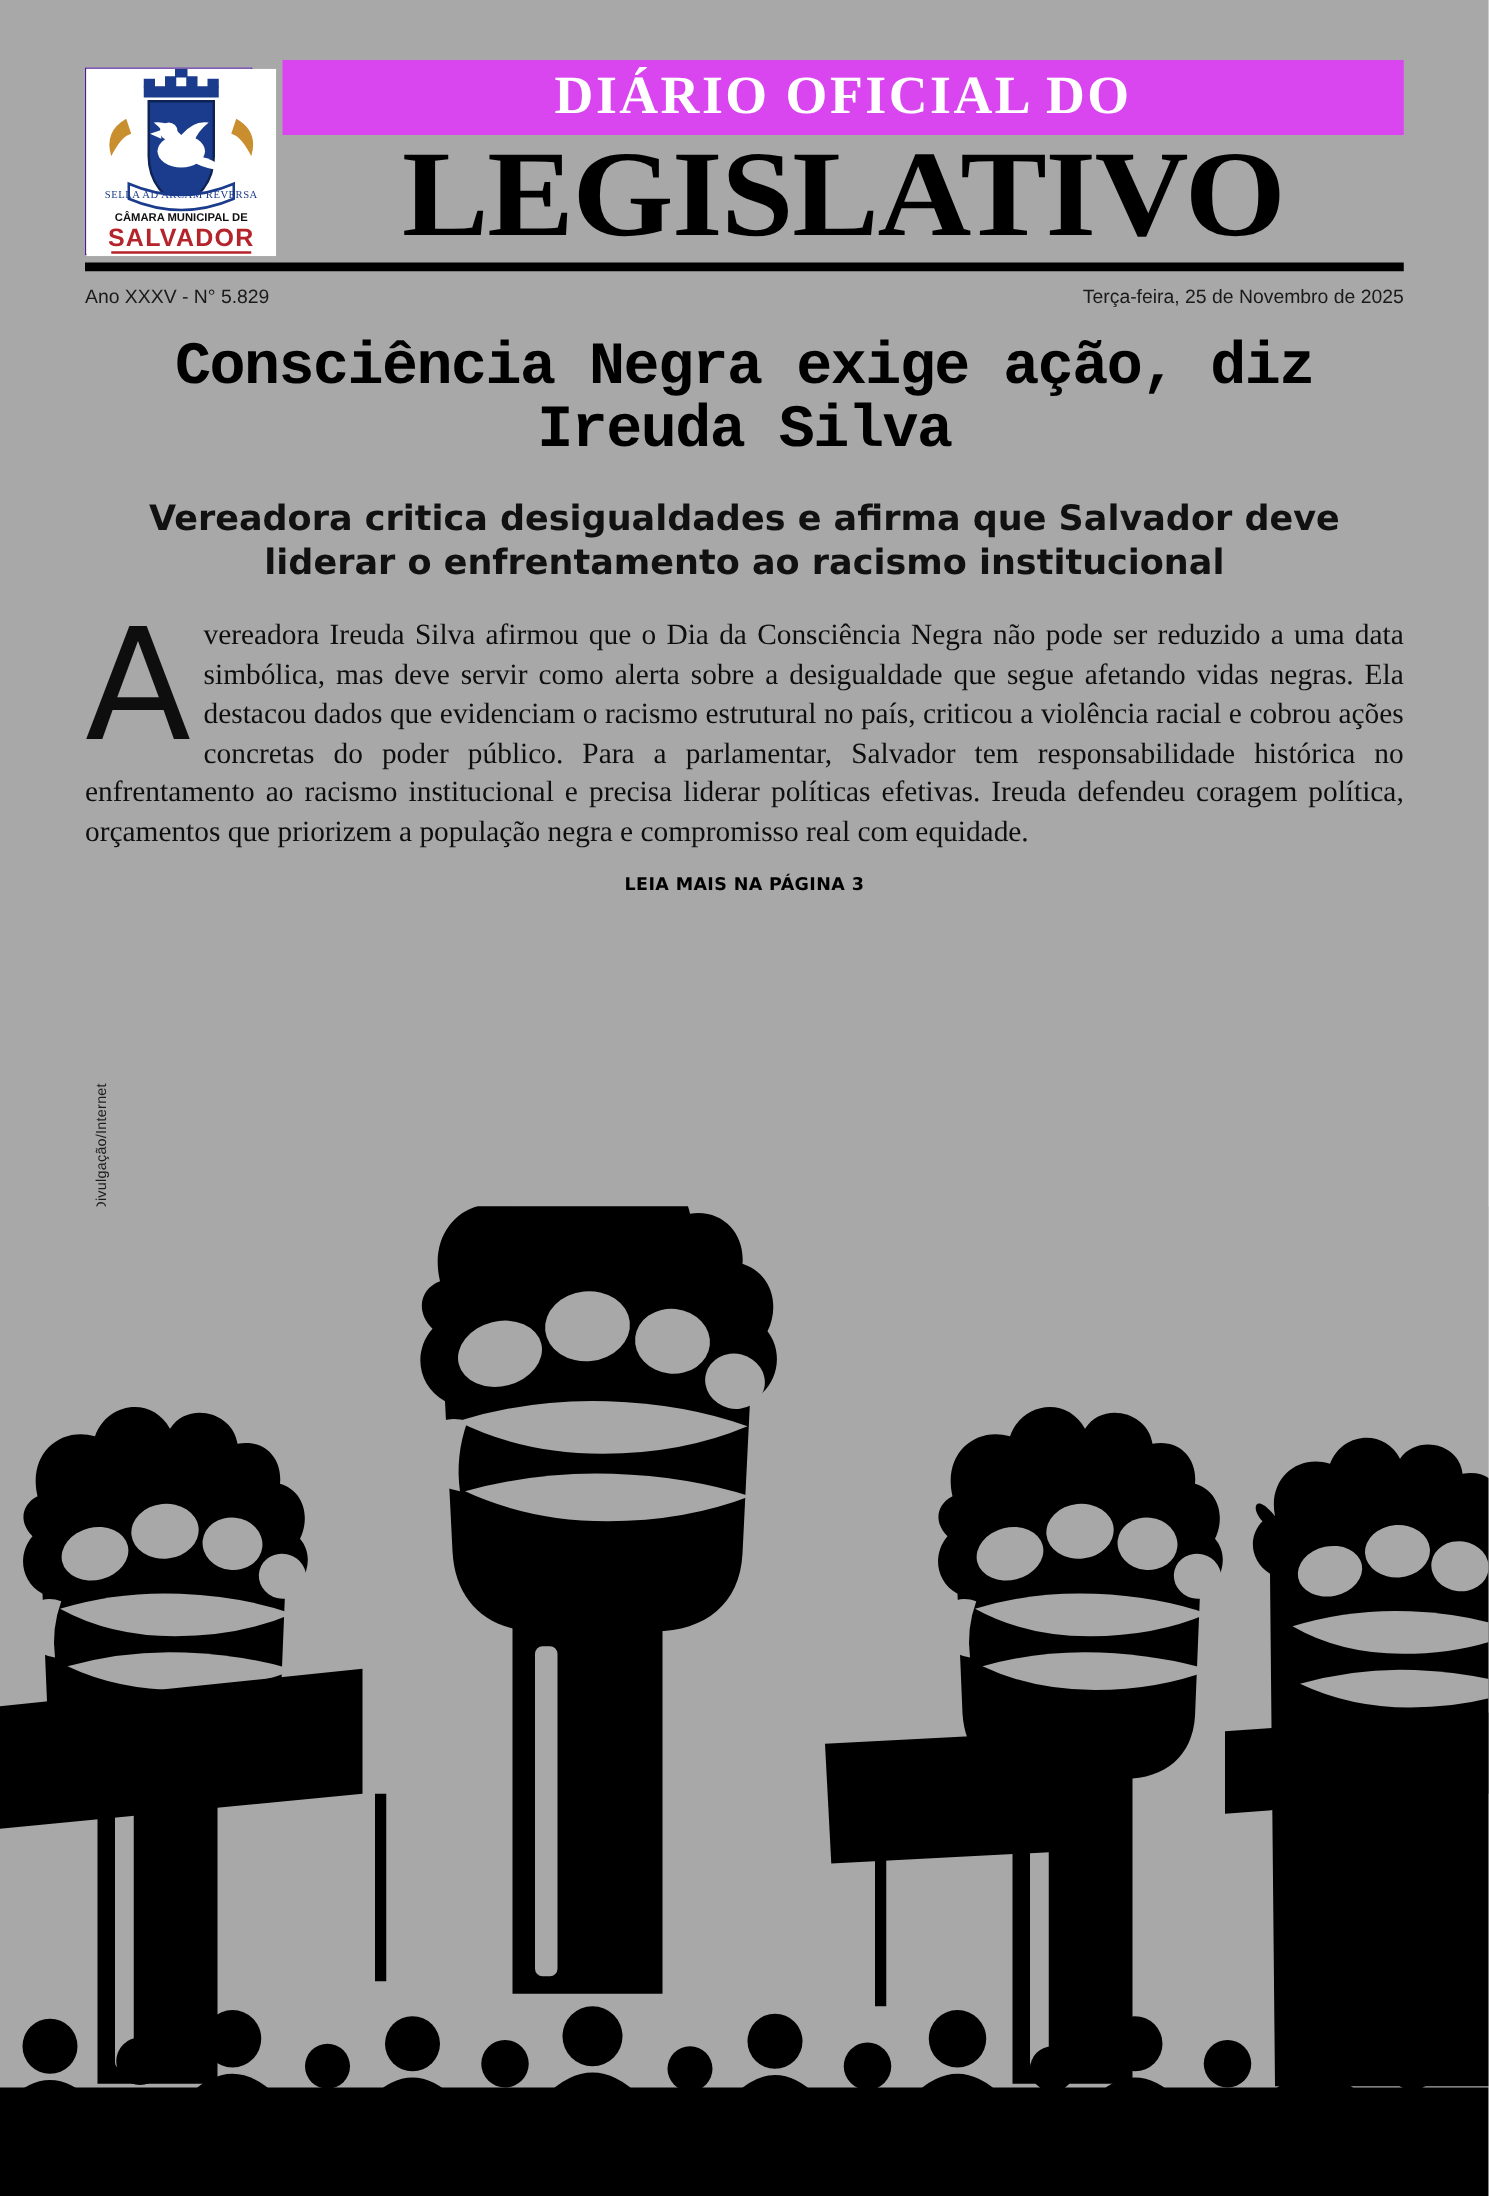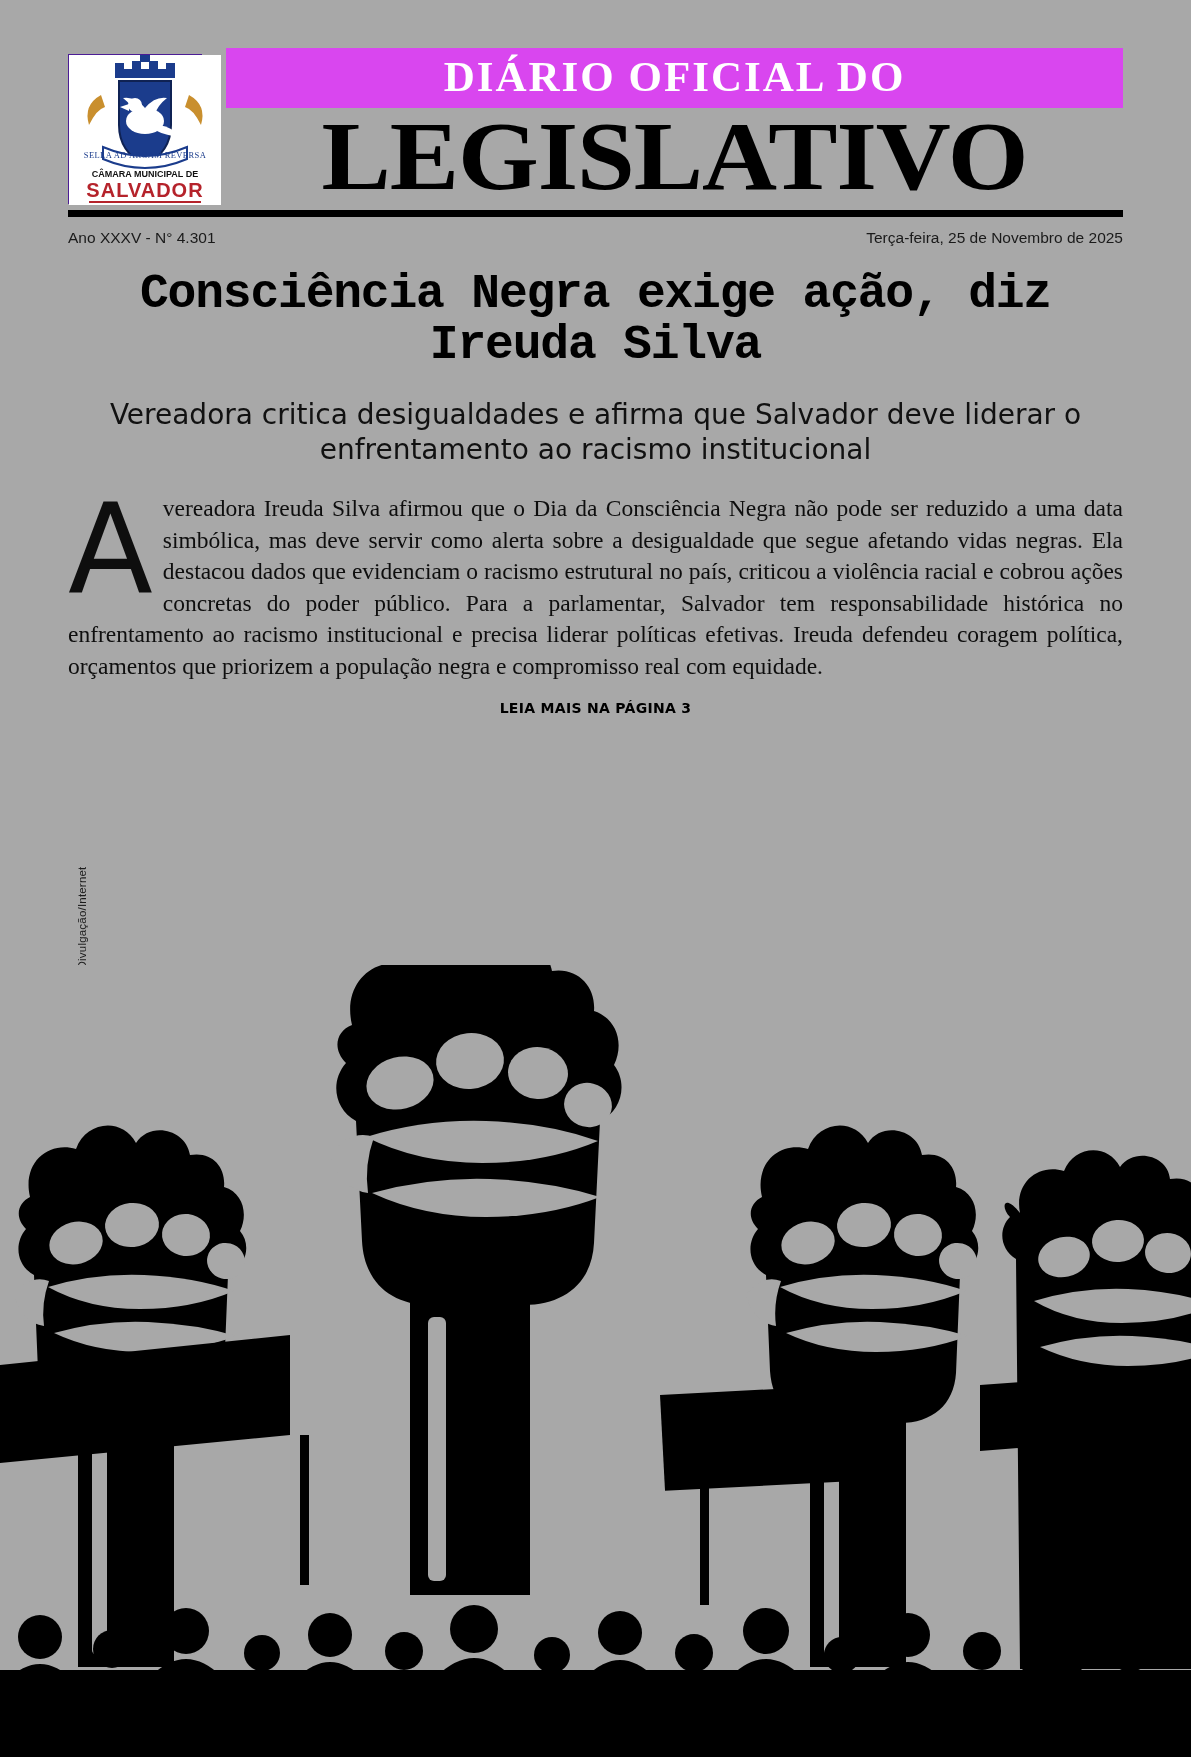--- a/index.html
+++ b/index.html
@@ -95,21 +95,21 @@
     font-weight: bold;
     font-size: 48px;
     line-height: 1.06;
     color: #000000;
     letter-spacing: -1.2px;
   }
   .subhead {
     margin: 26px 92px 0 92px;
     text-align: center;
     font-family: "DejaVu Sans", sans-serif;
-    font-weight: normal;
+    font-weight: bold;
     font-size: 28px;
     line-height: 1.26;
     color: #111111;
   }
 
   
   .lead {
     margin: 26px 68px 0 68px;
     font-family: Liberation Serif, serif;
     font-size: 23.5px;
@@ -207,21 +207,21 @@
 
     <div class="nameplate">
       <div class="nameplate-top">DIÁRIO OFICIAL DO</div>
       <div class="nameplate-bottom">LEGISLATIVO</div>
     </div>
   </div>
 
   <div class="rule-thick"></div>
 
   <div class="issue-line">
-    <span>Ano XXXV - N° 4.301</span>
+    <span>Ano XXXV - N° 5.829</span>
     <span>Terça-feira, 25 de Novembro de 2025</span>
   </div>
 
   <h1 class="headline">Consciência Negra exige ação, diz Ireuda Silva</h1>
   <h2 class="subhead">Vereadora critica desigualdades e afirma que Salvador deve liderar o enfrentamento ao racismo institucional</h2>
 
   <p class="lead">A vereadora Ireuda Silva afirmou que o Dia da Consciência Negra não pode ser reduzido a uma data simbólica, mas deve servir como alerta sobre a desigualdade que segue afetando vidas negras. Ela destacou dados que evidenciam o racismo estrutural no país, criticou a violência racial e cobrou ações concretas do poder público. Para a parlamentar, Salvador tem responsabilidade histórica no enfrentamento ao racismo institucional e precisa liderar políticas efetivas. Ireuda defendeu coragem política, orçamentos que priorizem a população negra e compromisso real com equidade.</p>
 
   <div class="more">LEIA MAIS NA PÁGINA 3</div>
 

